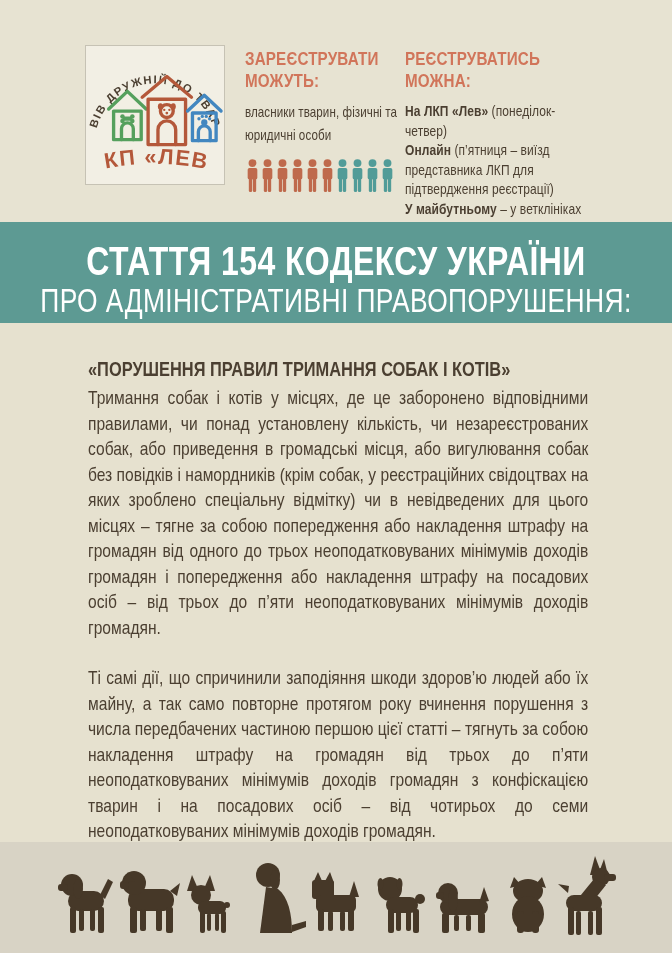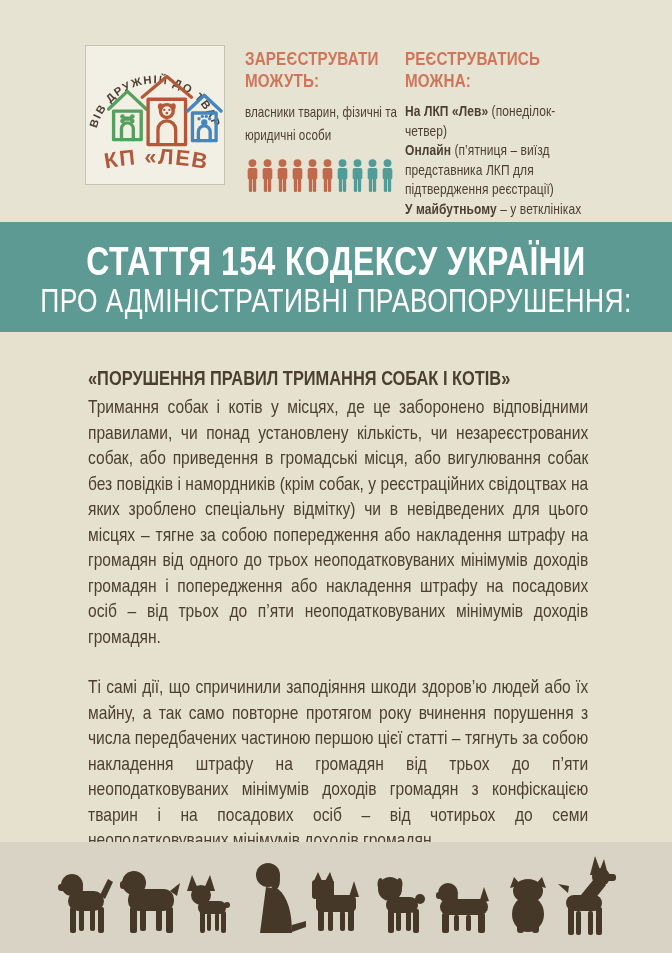--- a/index.html
+++ b/index.html
@@ -53,21 +53,21 @@
   .banner-inner{
     position:absolute;left:-84px;top:0;width:840px;height:115px;
     transform:scaleX(.8);
     display:flex;flex-direction:column;align-items:center;justify-content:center;
     color:var(--banner-text);text-align:center;
   }
   .banner-line1{font-weight:bold;font-size:40px;line-height:43px;letter-spacing:.5px;}
   .banner-line2{font-weight:normal;font-size:33px;line-height:36px;letter-spacing:.5px;}
 
   
-  .main{top:332px;height:606px;background:var(--panel-bg);}
+  .main{top:323px;height:606px;background:var(--panel-bg);}
   .article{
     position:absolute;left:88px;top:34px;width:610px;
     transform:scaleX(.82);transform-origin:left top;
   }
   .article-heading{font-size:20px;font-weight:bold;line-height:25px;margin:0 0 3px 0;}
   .article p{font-size:19px;line-height:25.5px;margin:0 0 25px 0;text-align:justify;}
 
   
   .footer{top:842px;height:111px;background:var(--footer-bg);}
   .dogs{position:absolute;left:56px;top:11px;width:560px;height:88px;color:var(--silhouette-brown);}

